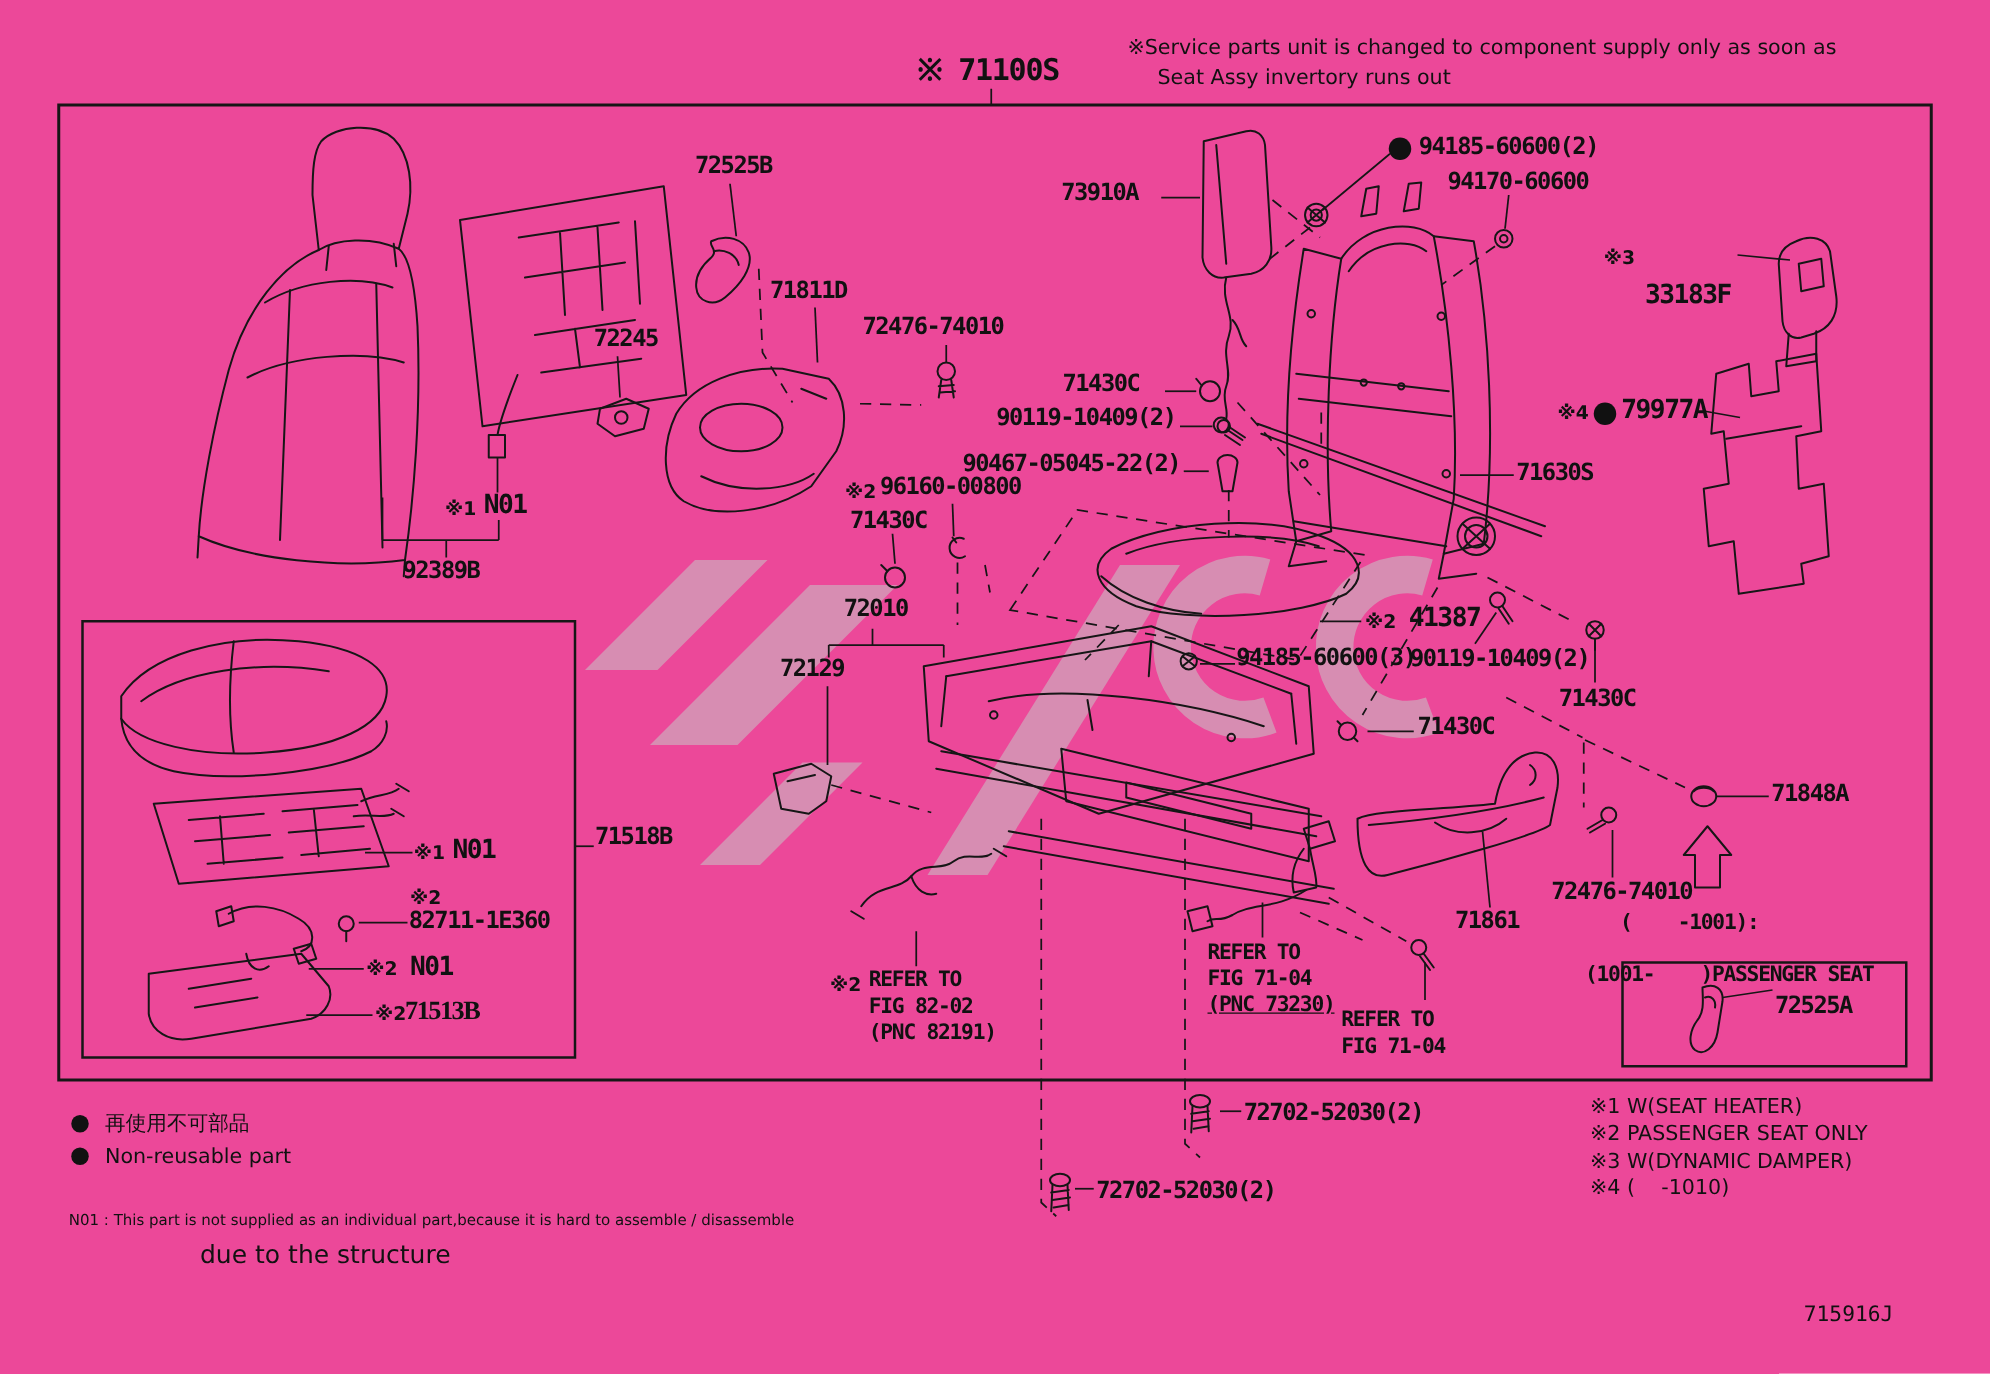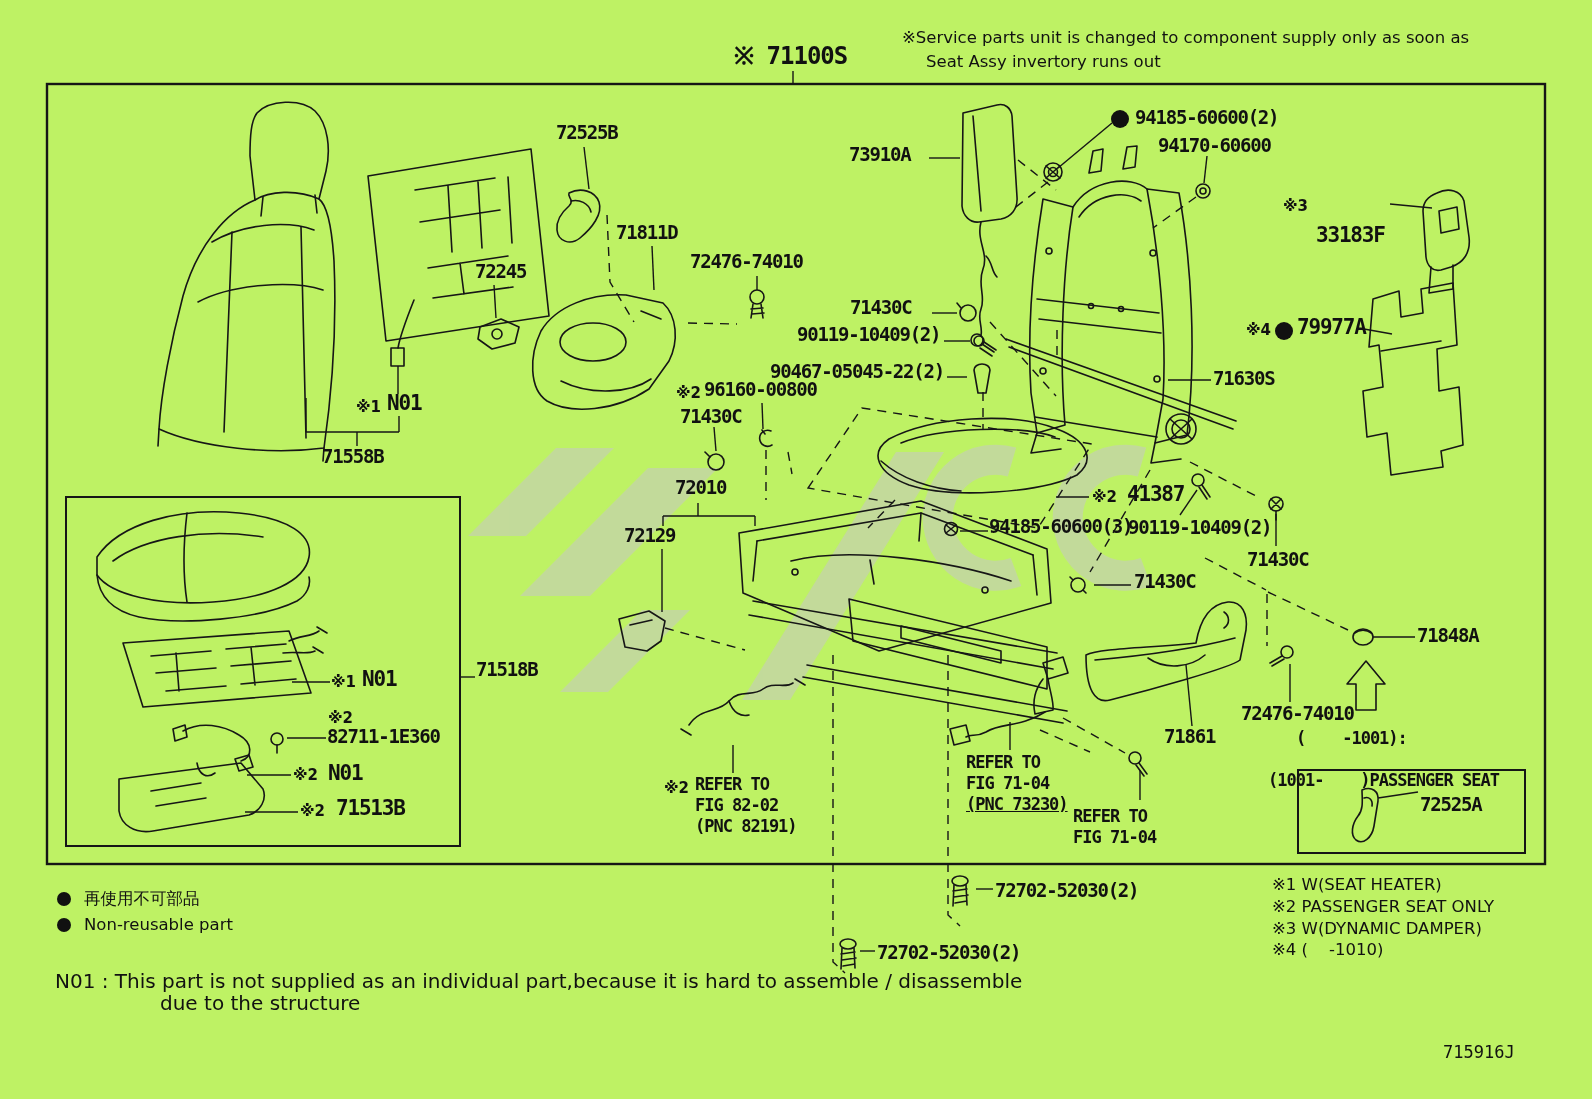--- a/index.html
+++ b/index.html
@@ -1,16 +1,16 @@
 <!DOCTYPE html>
 <html><head>
 <meta charset="utf-8">
 <style>
   html,body{margin:0;padding:0;background:#ffffff;}
-  #stage{position:relative;width:1592px;height:1099px;background:#bef264;overflow:hidden;
+  #stage{position:relative;width:1592px;height:1099px;background:#ec4899;overflow:hidden;
          font-family:"DejaVu Sans Mono",monospace;color:#111;}
   #stage svg{position:absolute;left:0;top:0;}
   .pn{position:absolute;font:bold 19px/1.05 "DejaVu Sans Mono",monospace;
       letter-spacing:-1.2px;color:#111;white-space:pre;}
   .pn.lg{font-size:21px;}
   .nx{position:absolute;font:600 15px/1.1 "DejaVu Sans",sans-serif;color:#111;white-space:pre;}
   .ref{position:absolute;font:bold 17px/1.2 "DejaVu Sans Mono",monospace;
        letter-spacing:-1px;color:#111;white-space:pre;text-align:center;}
   .sans{position:absolute;font:16.5px/1.25 "DejaVu Sans",sans-serif;color:#111;white-space:pre;}
   .fig{position:absolute;font:bold 24px/1 "DejaVu Sans Mono",monospace;letter-spacing:-1px;color:#111;}
@@ -333,32 +333,32 @@
   <div class="pn" style="left:680px;top:407px;">71430C</div>
   <div class="pn" style="left:1213px;top:369px;">71630S</div>
   <div class="nx" style="left:1092px;top:489px;">※2</div>
   <div class="pn lg" style="left:1127px;top:483px;">41387</div>
   <div class="pn" style="left:989px;top:517px;">94185-60600(3)</div>
   <div class="pn" style="left:1128px;top:518px;">90119-10409(2)</div>
   <div class="pn" style="left:1247px;top:550px;">71430C</div>
   <div class="pn" style="left:1134px;top:572px;">71430C</div>
   <div class="pn" style="left:675px;top:478px;">72010</div>
   <div class="pn" style="left:624px;top:526px;">72129</div>
-  <div class="pn" style="left:322px;top:447px;">71558B</div>
+  <div class="pn" style="left:322px;top:447px;">92389B</div>
   <div class="nx" style="left:356px;top:399px;">※1</div>
   <div class="pn lg" style="left:387px;top:392px;">N01</div>
   <div class="pn" style="left:476px;top:660px;">71518B</div>
   <div class="nx" style="left:331px;top:674px;">※1</div>
   <div class="pn lg" style="left:362px;top:668px;">N01</div>
   <div class="nx" style="left:328px;top:710px;">※2</div>
   <div class="pn" style="left:327px;top:727px;">82711-1E360</div>
   <div class="nx" style="left:293px;top:767px;">※2</div>
   <div class="pn lg" style="left:328px;top:762px;">N01</div>
   <div class="nx" style="left:300px;top:803px;">※2</div>
-  <div class="pn lg" style="left:336px;top:797px;">71513B</div>
+  <div class="pn lg" style="left:324px;top:797px;font-family:Liberation Serif, serif;">71513B</div>
 
   <div class="nx" style="left:664px;top:780px;">※2</div>
   <div class="ref" style="left:695px;top:774px;">REFER TO</div>
   <div class="ref" style="left:695px;top:795px;">FIG 82-02</div>
   <div class="ref" style="left:695px;top:816px;">(PNC 82191)</div>
   <div class="ref" style="left:966px;top:752px;">REFER TO</div>
   <div class="ref" style="left:966px;top:773px;">FIG 71-04</div>
   <div class="ref" style="left:966px;top:794px;text-decoration:underline;">(PNC 73230)</div>
   <div class="ref" style="left:1073px;top:806px;">REFER TO</div>
   <div class="ref" style="left:1073px;top:827px;">FIG 71-04</div>
@@ -371,17 +371,17 @@
   <div class="pn" style="left:1420px;top:795px;">72525A</div>
   <div class="pn" style="left:995px;top:881px;">72702-52030(2)</div>
   <div class="pn" style="left:877px;top:943px;">72702-52030(2)</div>
 
   <div class="sans" style="left:1272px;top:875px;">※1 W(SEAT HEATER)</div>
   <div class="sans" style="left:1272px;top:897px;">※2 PASSENGER SEAT ONLY</div>
   <div class="sans" style="left:1272px;top:919px;">※3 W(DYNAMIC DAMPER)</div>
   <div class="sans" style="left:1272px;top:940px;">※4 (    -1010)</div>
   <div class="sans" style="left:84px;top:889px;">再使用不可部品</div>
   <div class="sans" style="left:84px;top:915px;">Non-reusable part</div>
-  <div class="sans" style="left:55px;top:969px;font-size:20px;">N01 : This part is not supplied as an individual part,because it is hard to assemble / disassemble</div>
+  <div class="sans" style="left:55px;top:969px;font-size:12px;">N01 : This part is not supplied as an individual part,because it is hard to assemble / disassemble</div>
   <div class="sans" style="left:160px;top:991px;font-size:20px;">due to the structure</div>
   <div class="doc" style="left:1443px;top:1044px;">715916J</div>
 
 </div>
 
 </body></html>

